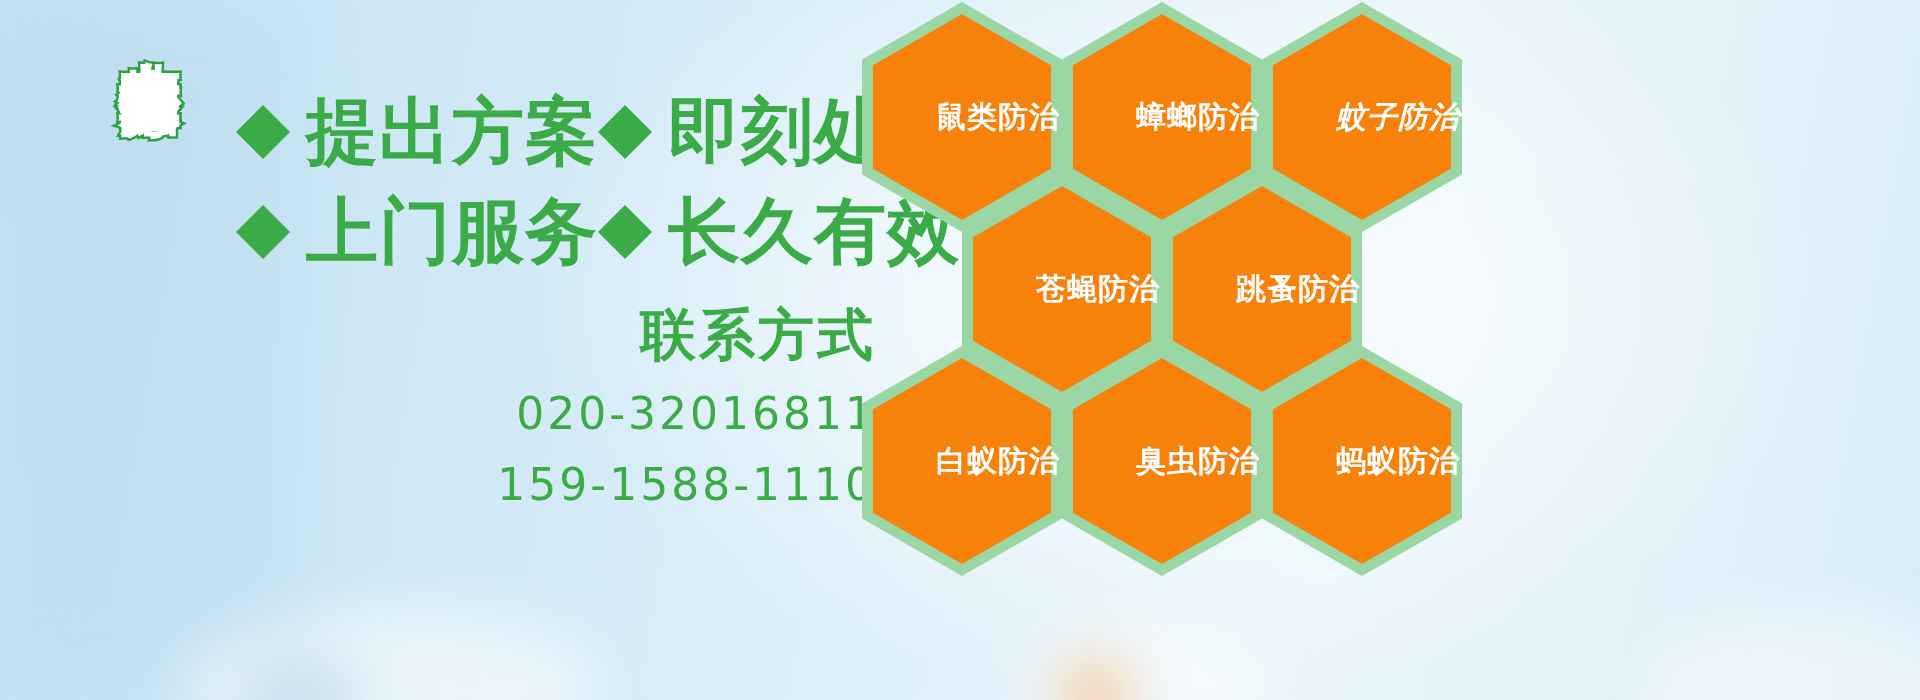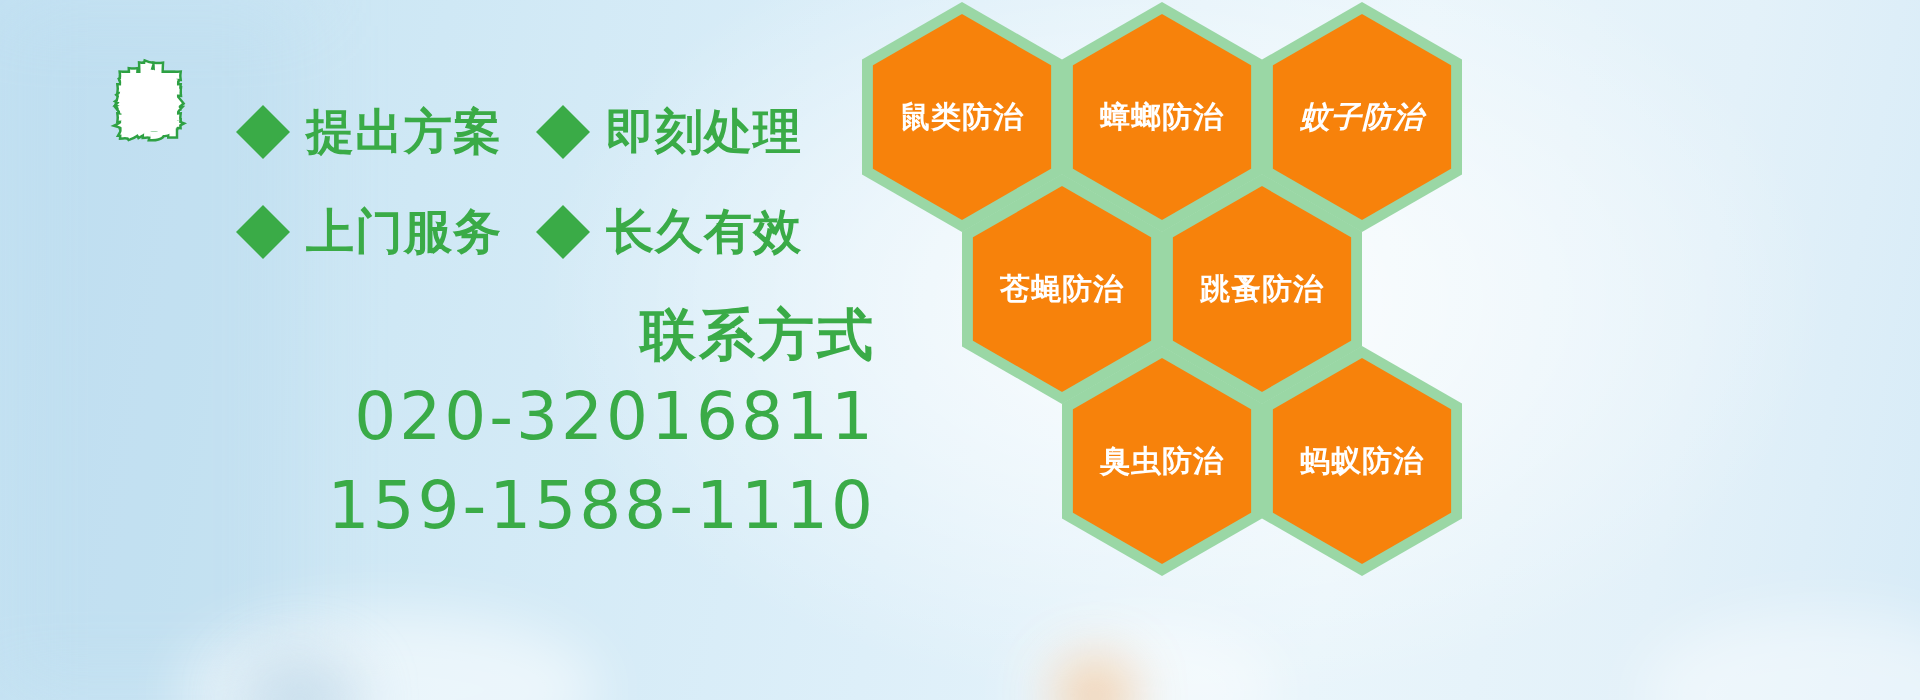--- a/index.html
+++ b/index.html
@@ -44,58 +44,59 @@
   .diamond{
     width:0;height:0;color:#3aab47;font-size:0;line-height:0;
     border:27px solid transparent;border-bottom-color:#3aab47;
     position:relative;top:-27px;margin-right:16px;
   }
   .diamond:after{
     content:"";position:absolute;left:-27px;top:27px;
     width:0;height:0;border:27px solid transparent;border-top-color:#3aab47;
   }
   .feature-text{
-    font-family:Liberation Sans, sans-serif;
-    font-size:48px;font-weight:bold;color:#3aab47;letter-spacing:1px;
+    font-family:Liberation Serif, serif;
+    font-size:72px;font-weight:bold;color:#3aab47;letter-spacing:1px;
     line-height:1;white-space:nowrap;
   }
   .gap{width:34px;}
 
   
   #contact{position:absolute;left:236px;top:300px;width:640px;text-align:right;}
   #contact-title{
     font-family:"DejaVu Sans","Liberation Sans",sans-serif;
     font-size:56px;font-weight:bold;color:#3aab47;letter-spacing:3px;
     line-height:1.25;
     padding-left:8px;
   }
   .phone{
     font-family:"DejaVu Sans","Liberation Sans",sans-serif;
-    font-size:66px;font-weight:500;color:#3aab47;letter-spacing:3px;
-    line-height:1.25;margin-top:6px;
+    font-size:44px;font-weight:500;color:#3aab47;letter-spacing:3px;
+    line-height:1.25;margin-top:16px;
   }
 
   
   #honeycomb{position:absolute;left:862px;top:-18px;width:600px;height:740px;}
   .hex-cell{position:absolute;width:200px;height:230px;}
   .hex-outer,.hex-inner{
     position:absolute;left:0;top:0;width:100%;height:100%;
     clip-path:polygon(50% 0%,100% 25%,100% 75%,50% 100%,0% 75%,0% 25%);
   }
   .hex-outer{background:#9ad7a5;}
   .hex-inner{
     background:#f7820b;
     transform:scale(.895);
   }
   .hex-label{
     position:absolute;left:0;top:0;width:100%;height:100%;
     display:flex;align-items:center;justify-content:center;
     font-family:"DejaVu Sans","Liberation Sans",sans-serif;
     font-size:30px;font-weight:bold;color:#ffffff;letter-spacing:1px;
     white-space:nowrap;
+    padding-left:36px;
   }
 </style>
 </head>
 <body>
 
 <div id="banner">
 
   <div class="haze f"></div>
   <div class="haze a"></div>
   <div class="haze b"></div>
@@ -161,20 +162,25 @@
       <div class="hex-outer"></div>
       <div class="hex-inner"></div>
       <div class="hex-label">苍蝇防治</div>
     </div>
     <div class="hex-cell" style="left:300px;top:192px;">
       <div class="hex-outer"></div>
       <div class="hex-inner"></div>
       <div class="hex-label">跳蚤防治</div>
     </div>
 
+    <div class="hex-cell" style="left:0px;top:364px;">
+      <div class="hex-outer"></div>
+      <div class="hex-inner"></div>
+      <div class="hex-label">白蚁防治</div>
+    </div>
     <div class="hex-cell" style="left:200px;top:364px;">
       <div class="hex-outer"></div>
       <div class="hex-inner"></div>
       <div class="hex-label">臭虫防治</div>
     </div>
     <div class="hex-cell" style="left:400px;top:364px;">
       <div class="hex-outer"></div>
       <div class="hex-inner"></div>
       <div class="hex-label">蚂蚁防治</div>
     </div>

